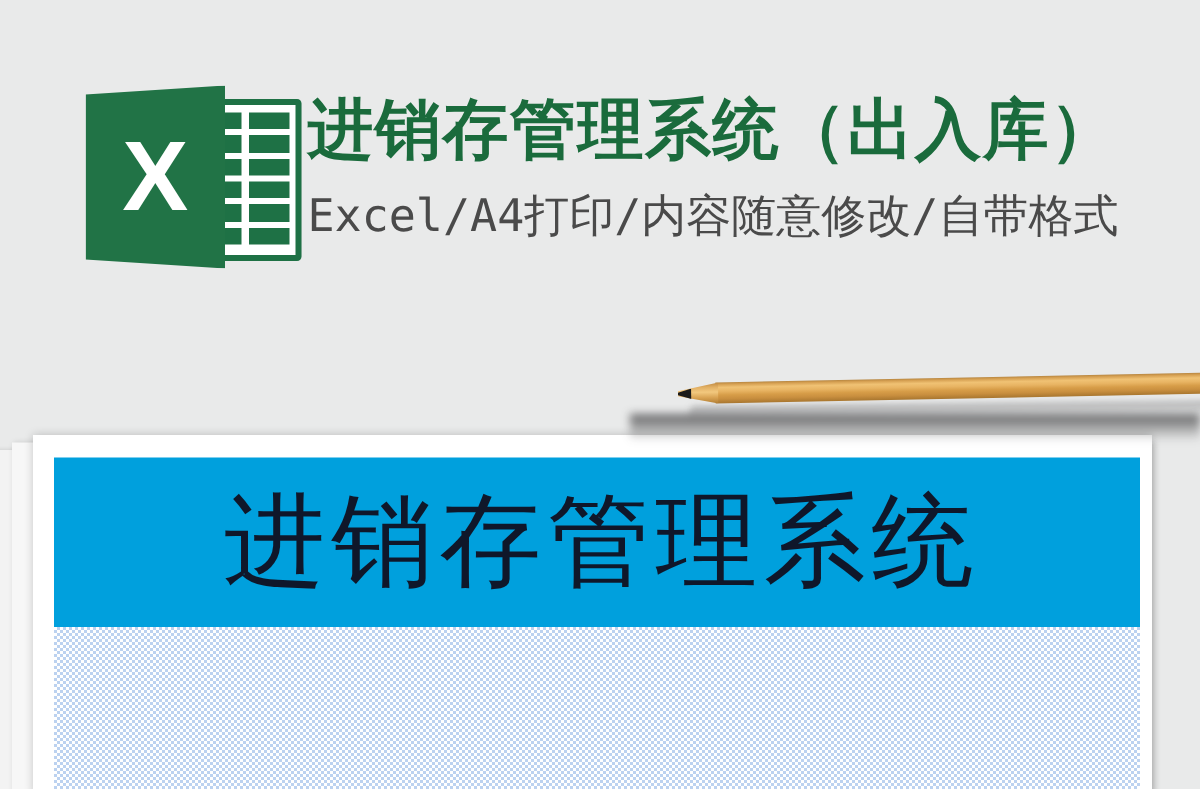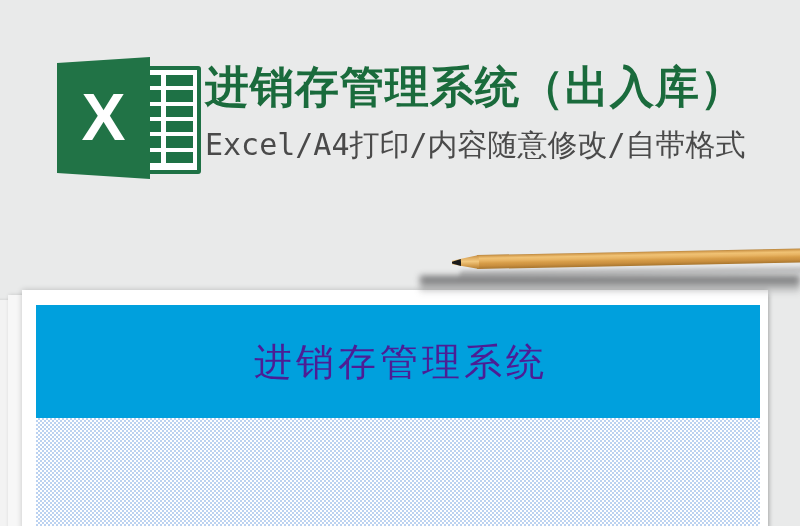--- a/index.html
+++ b/index.html
@@ -213,22 +213,22 @@
     position: absolute;
     left: 0; top: 0;
     width: 724px;
     height: 113px;
     background: #00a0dd;
     display: flex;
     align-items: center;
     justify-content: center;
   }
   .blue-banner .banner-text {
-    color: #4c1d95;
-    font-size: 38px;
+    color: #0f172a;
+    font-size: 68px;
     letter-spacing: 4px;
     font-family: "DejaVu Serif", "Liberation Serif", serif;
     line-height: 1;
     white-space: nowrap;
     padding-left: 6px;
   }
 
   .grid-area {
     position: absolute;
     left: 0; top: 113px;

